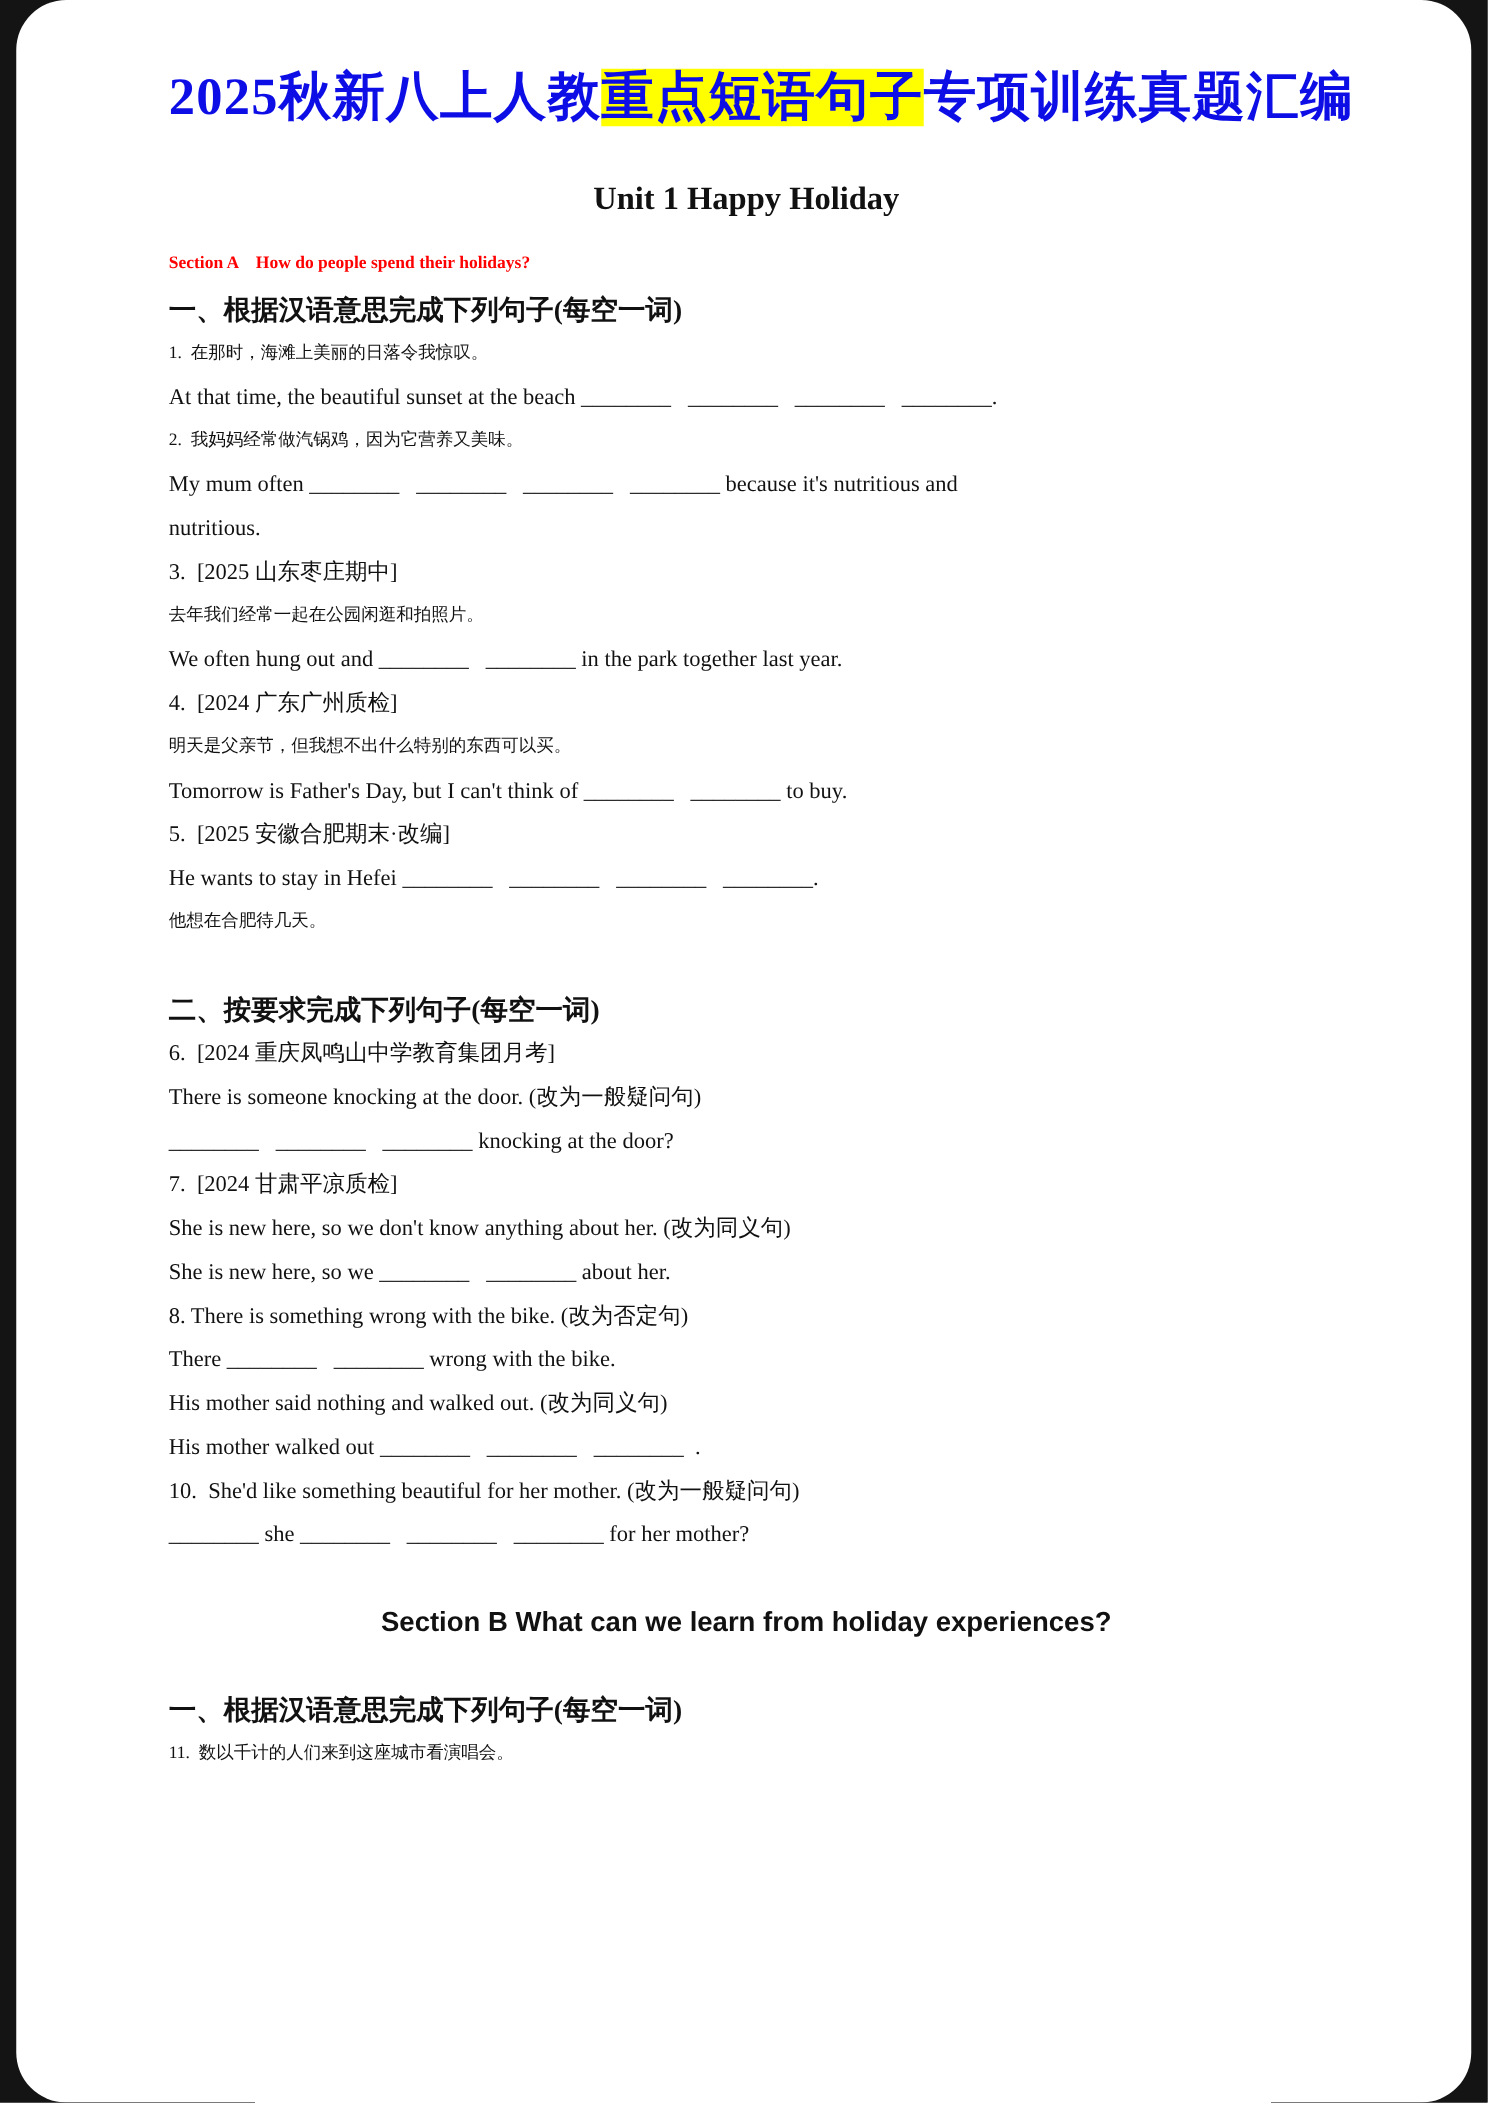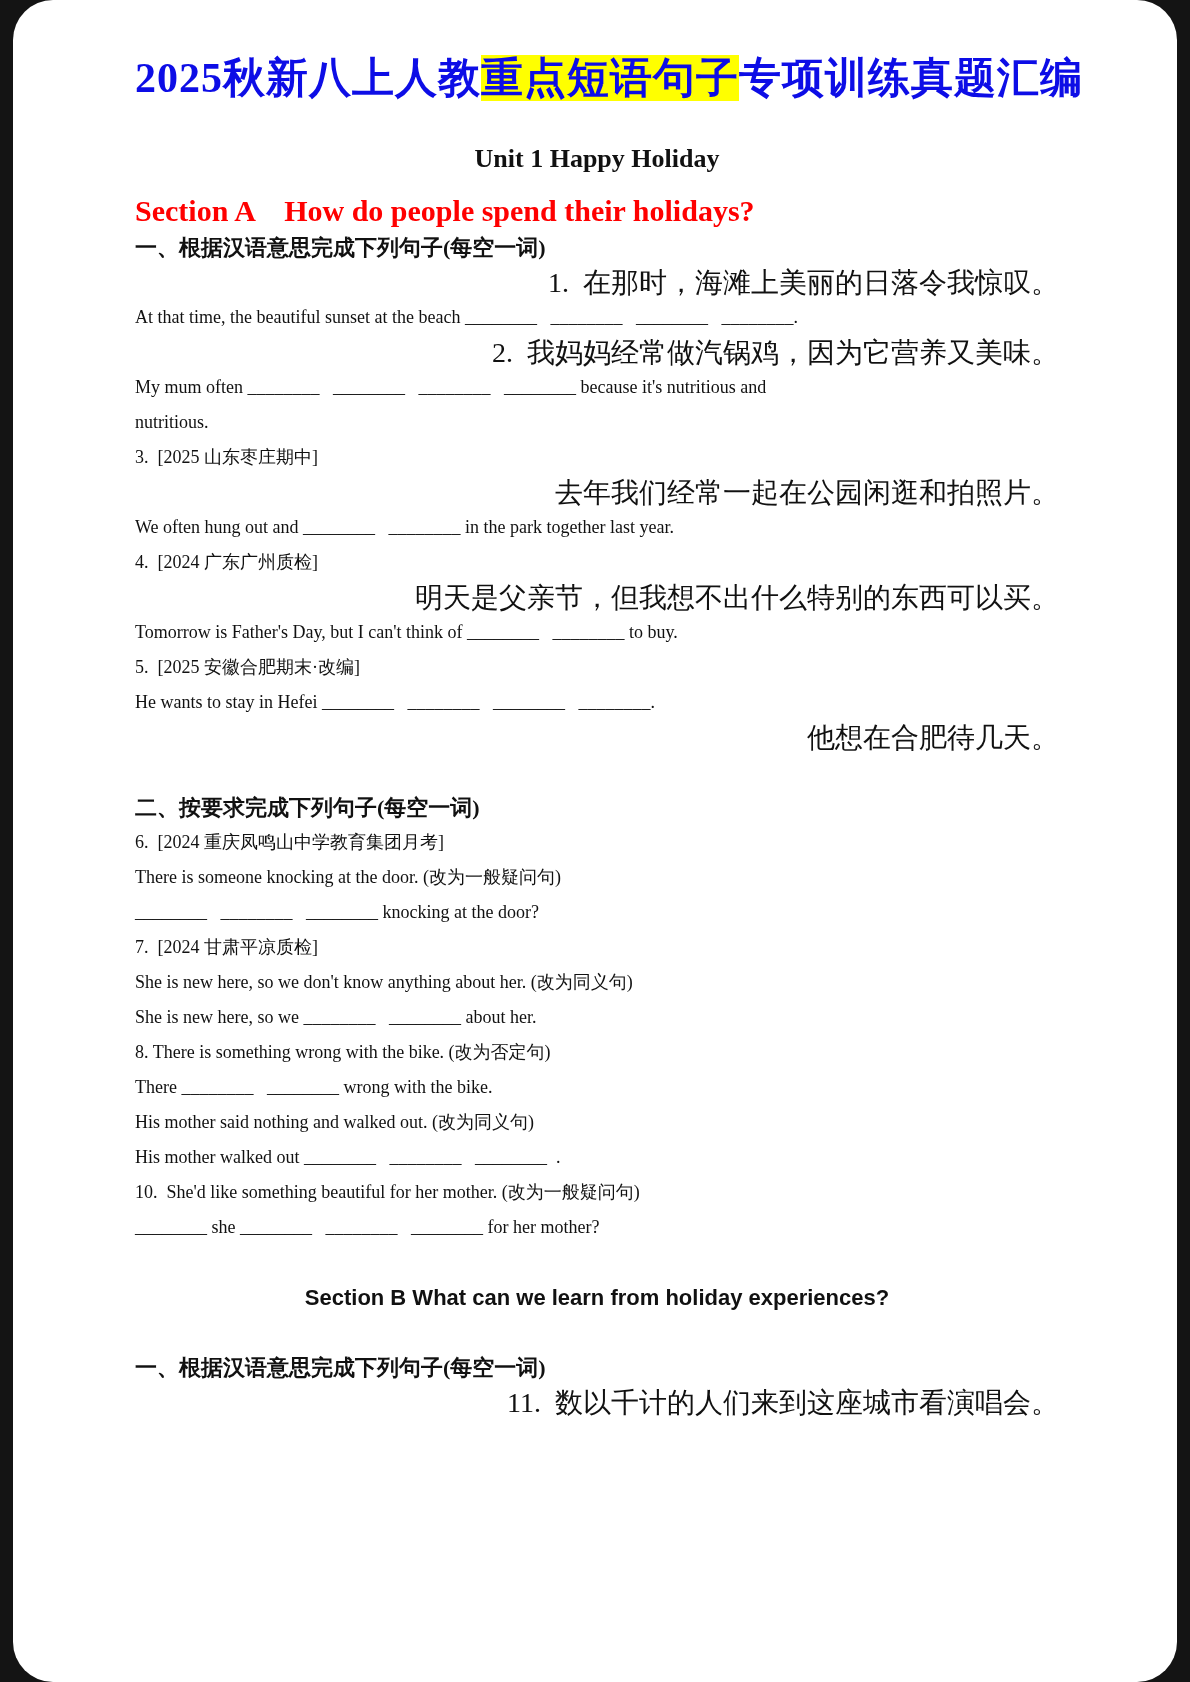--- a/index.html
+++ b/index.html
@@ -40,28 +40,28 @@
   .doc-lines { margin-top: 8px; }
   .line {
     white-space: pre-wrap;
     font-size: 21px;
     line-height: 35px;
     min-height: 35px;
   }
   .line.red-bold {
     color: var(--section-red, #ff0000);
     font-weight: bold;
-    font-size: 30px;
+    font-size: 14px;
     line-height: 38px;
   }
   .line.cn-bold {
     font-weight: bold;
     font-size: 22px;
   }
-  .line.cn { font-size: 28px; text-align: right; }
+  .line.cn { font-size: 14px; }
   .line.en { font-size: 18px; }
   .line.center-bold {
     text-align: center;
     font-family: "Liberation Sans", sans-serif;
     font-weight: bold;
     font-size: 22px;
   }
   .line.spacer { height: 35px; }
 </style>
 </head>

